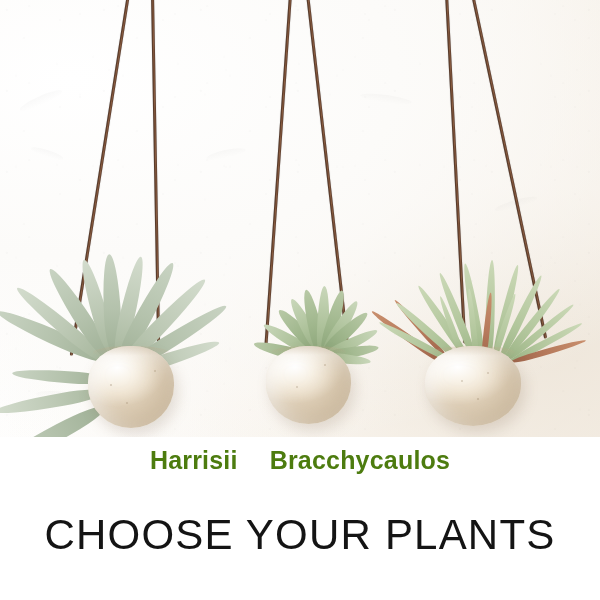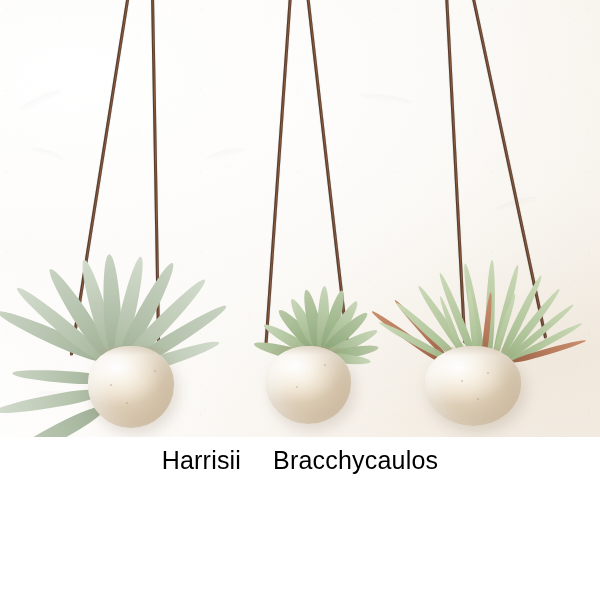--- a/index.html
+++ b/index.html
@@ -132,23 +132,23 @@
     top: 9px;
     width: 600px;
     display: flex;
     align-items: baseline;
     justify-content: center;
     gap: 32px;
   }
   .species-name {
     font-family: "Liberation Sans", sans-serif;
     font-size: 25px;
-    font-weight: 400;
+    font-weight: 700;
     letter-spacing: .2px;
-    color: #000000;
+    color: #4d7c0f;
     white-space: nowrap;
   }
   .headline {
     position: absolute;
     left: 0;
     top: 74px;
     width: 600px;
     text-align: center;
     font-family: "Liberation Sans", sans-serif;
     font-size: 42px;
@@ -261,15 +261,16 @@
       </div>
     </div>
   </div>
 
   <div class="caption-band">
     <div class="species-row">
       <span class="species-name">Harrisii</span>
       <span class="species-name">Bracchycaulos</span>
     </div>
 
+    <div class="headline">CHOOSE YOUR PLANTS</div>
   </div>
 
 </div>
 
 </body></html>

